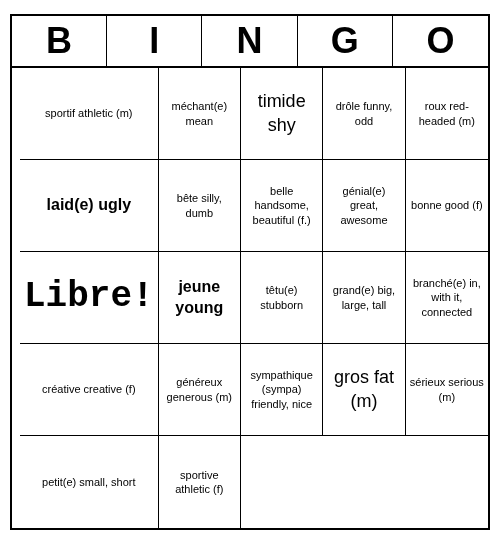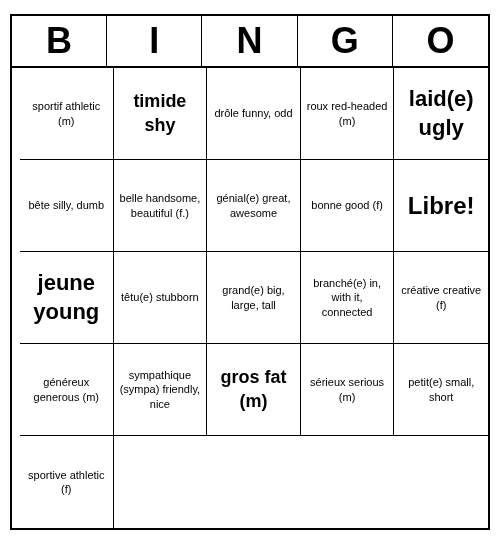--- a/index.html
+++ b/index.html
@@ -67,49 +67,53 @@
       border-bottom: none;
     }
 
     .cell-text {
       font-size: 11px;
       line-height: 1.3;
     }
 
     .cell-text.large {
       font-size: 18px;
-      font-weight: bold;
+      font-weight: normal;
     }
 
     .cell-text.xlarge {
-      font-size: 22px;
+      font-size: 16px;
       font-weight: bold;
     }
 
     .cell-text.libre {
-      font-size: 24px;
+      font-size: 36px;
       font-weight: bold;
+      font-family: Liberation Mono, monospace;
     }
   </style>
 </head>
 <body>
 
 <div class="bingo-card">
   <div class="bingo-header">
 
   <div class="bingo-header-cell">B</div>
       <div class="bingo-header-cell">I</div>
       <div class="bingo-header-cell">N</div>
       <div class="bingo-header-cell">G</div>
       <div class="bingo-header-cell">O</div>
     </div>
   <div class="bingo-grid">
 
   <div class="bingo-cell">
         <span class="cell-text">sportif athletic (m)</span>
+      </div>
+      <div class="bingo-cell">
+        <span class="cell-text">méchant(e) mean</span>
       </div>
       <div class="bingo-cell">
         <span class="cell-text large">timide shy</span>
       </div>
       <div class="bingo-cell">
         <span class="cell-text">drôle funny, odd</span>
       </div>
       <div class="bingo-cell">
         <span class="cell-text">roux red-headed (m)</span>
       </div>

